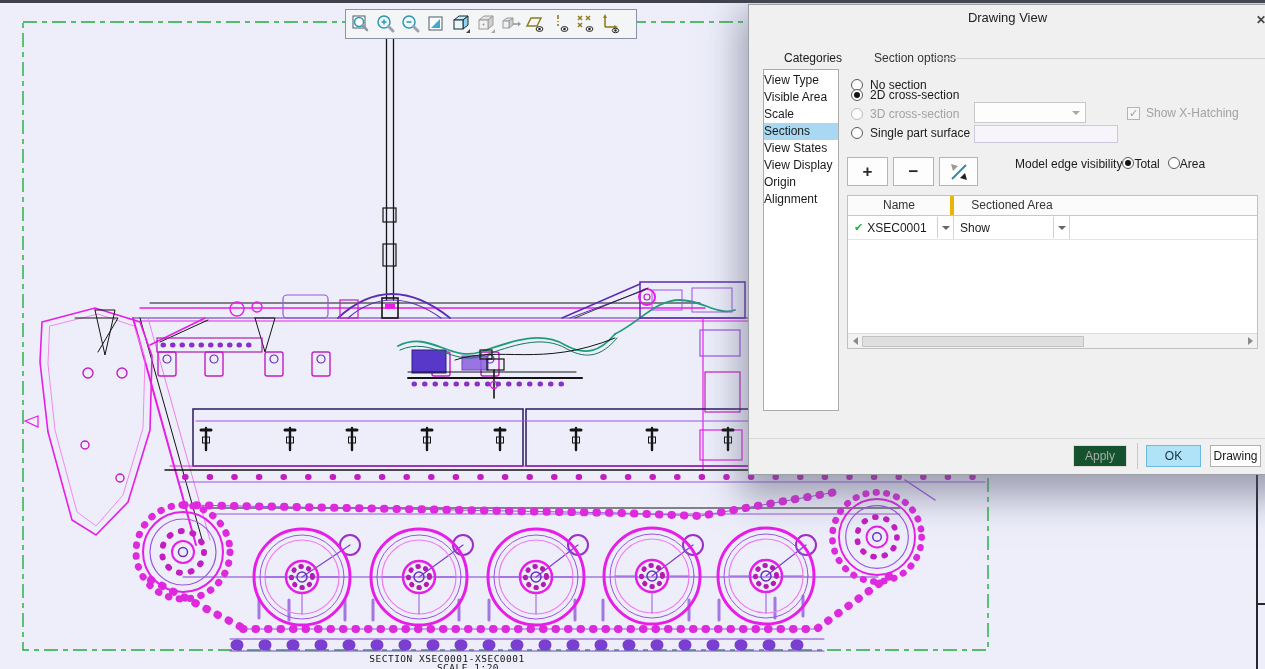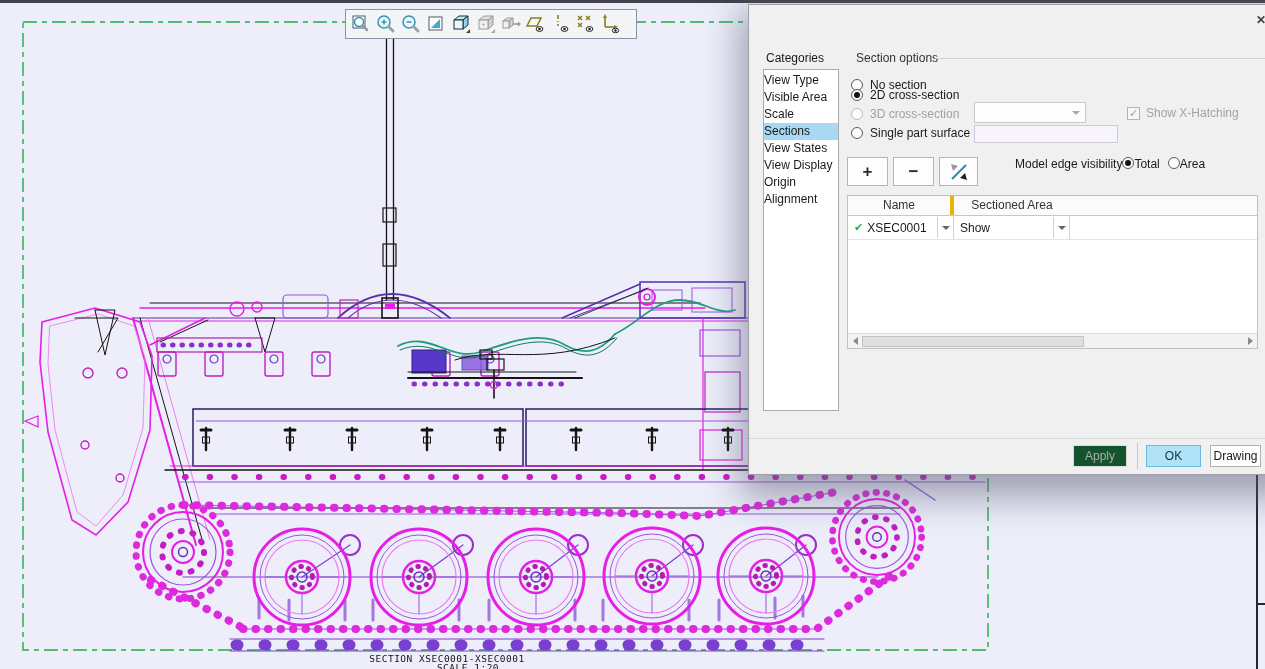--- a/index.html
+++ b/index.html
@@ -12,21 +12,21 @@
   .tbtn{width:25px;height:26px;display:flex;align-items:center;justify-content:center;}
   .tbtn svg{display:block;}
   
   #dlg{position:absolute;left:748px;top:4px;width:540px;height:471px;background:#f0f0f0;
        border:1px solid #9ea0a8;box-sizing:border-box;z-index:10;
        box-shadow:0 14px 34px 8px rgba(95,95,120,.55);}
   #dlg-title{position:absolute;left:0;top:0;width:517px;height:26px;text-align:center;
              line-height:26px;font-size:13px;color:#222;}
   #dlg-close{position:absolute;left:504px;top:7px;width:16px;height:16px;font-size:12px;font-weight:bold;
              color:#444;text-align:center;line-height:16px;cursor:default;}
-  .lbl{position:absolute;white-space:nowrap;}
+  .lbl{position:absolute;white-space:nowrap;margin-left:18px;}
   #cat-label{left:17px;top:46px;}
   #cat-list{position:absolute;left:14px;top:64px;width:76px;height:342px;background:#fff;
             border:1px solid #ababab;box-sizing:border-box;padding-top:2px;}
   .cat-item{height:17px;line-height:17px;white-space:nowrap;}
   .cat-item.sel{background:#a8d8f2;}
   #secopt-label{left:107px;top:46px;color:#333;}
   #secopt-rule{position:absolute;left:186px;top:53px;width:334px;height:1px;background:#d2d2d2;}
   .optrow{position:absolute;left:102px;height:16px;display:flex;align-items:center;gap:7px;}
   .radio{width:12px;height:12px;border:1px solid #5a5a5a;border-radius:50%;background:#fdfdfd;
          box-sizing:border-box;position:relative;flex:0 0 auto;}
@@ -361,20 +361,21 @@
           <line x1="6" y1="15" x2="16" y2="15" stroke="#8f7d1e" stroke-width="1.6"></line>
           <polygon points="6,2 4,6 8,6" fill="#8f7d1e"></polygon>
           <polygon points="19,15 15,13 15,17" fill="#8f7d1e"></polygon>
           <ellipse cx="16.5" cy="18.5" rx="3.2" ry="2.2" fill="#fff" stroke="#222"></ellipse>
           <circle cx="16.5" cy="18.5" r="1.2" fill="#222"></circle>
         </svg>
       </span>
   </div>
 
   <div id="dlg">
+    <div id="dlg-title">Drawing View</div>
     <div id="dlg-close">✕</div>
 
     <div class="lbl" id="cat-label">Categories</div>
     <div id="cat-list">
       <div class="cat-item">View Type</div>
       <div class="cat-item">Visible Area</div>
       <div class="cat-item">Scale</div>
       <div class="cat-item sel">Sections</div>
       <div class="cat-item">View States</div>
       <div class="cat-item">View Display</div>

